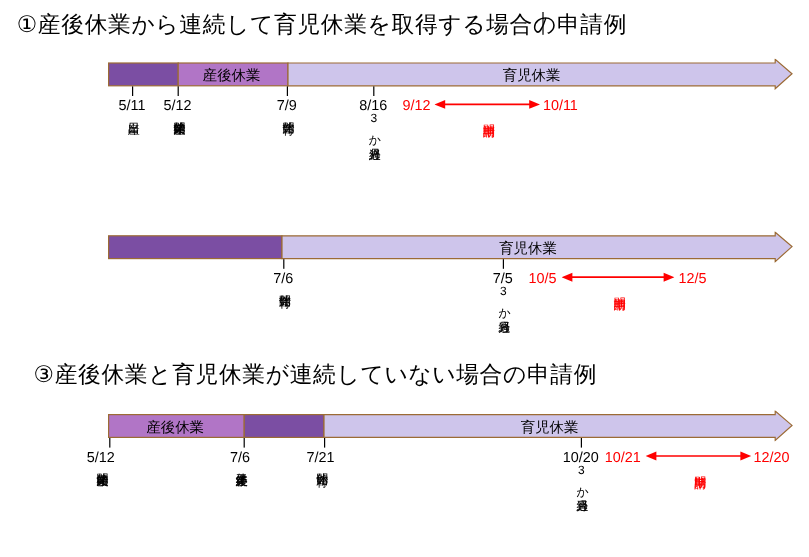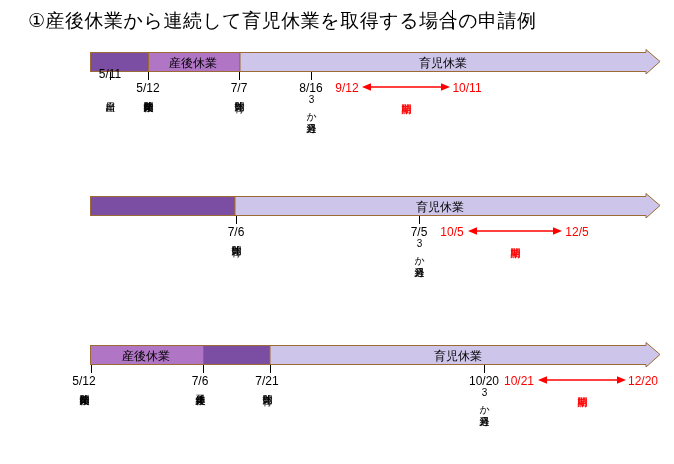--- a/index.html
+++ b/index.html
@@ -19,39 +19,39 @@
             font-size:10px; line-height:12px; letter-spacing:0; white-space:nowrap; }
   .redarrow { position:absolute; }
   .redarrow line    { stroke:var(--red); stroke-width:1.4; }
   .redarrow polygon { fill:var(--red); }
 </style>
 </head>
 <body>
 
 <div class="canvas">
 
-  <div class="title" style="left:28px;top:8px">①産後休業から連続して育児休業を取得する場合の申請例</div>
+  <div class="title" style="left:14px;top:8px">①産後休業から連続して育児休業を取得する場合の申請例</div>
   <div class="caret" style="left:452px;top:10px"></div>
 
   <svg class="bar" style="left:90px;top:49px" width="572" height="26" viewBox="0 0 572 26">
     <rect class="seg-dark" x="0.5" y="3.5" width="58" height="19"></rect>
     <rect class="seg-med" x="58.5" y="3.5" width="91.5" height="19"></rect>
     <polygon class="seg-light" points="150,3.5 556,3.5 556,0.5 570,12.5 556,25 556,22.5 150,22.5"></polygon>
   </svg>
   <div class="seg-label" style="left:153px;top:55px;width:80px">産後休業</div>
   <div class="seg-label" style="left:393px;top:55px;width:100px">育児休業</div>
 
   <div class="tick" style="left:110px;top:72px"></div>
   <div class="tick" style="left:148px;top:72px"></div>
   <div class="tick" style="left:239px;top:72px"></div>
   <div class="tick" style="left:311px;top:72px"></div>
 
-  <div class="date" style="left:90px;top:67px">5/11</div>
+  <div class="date" style="left:90px;top:81px">5/11</div>
   <div class="date" style="left:128px;top:81px">5/12</div>
-  <div class="date" style="left:219px;top:81px">7/7</div>
+  <div class="date" style="left:219px;top:81px">7/9</div>
   <div class="date" style="left:291px;top:81px">8/16</div>
   <div class="date red" style="left:327px;top:81px">9/12</div>
   <div class="date red" style="left:447px;top:81px">10/11</div>
 
   <svg class="redarrow" style="left:362px;top:81px" width="88" height="12" viewBox="0 0 88 12">
     <line x1="7" y1="6" x2="81" y2="6"></line>
     <polygon points="0,6 9,2.3 9,9.7"></polygon>
     <polygon points="88,6 79,2.3 79,9.7"></polygon>
   </svg>
 
@@ -79,20 +79,21 @@
   <svg class="redarrow" style="left:468px;top:225px" width="94" height="12" viewBox="0 0 94 12">
     <line x1="7" y1="6" x2="87" y2="6"></line>
     <polygon points="0,6 9,2.3 9,9.7"></polygon>
     <polygon points="94,6 85,2.3 85,9.7"></polygon>
   </svg>
 
   <div class="vlabel" style="left:230px;top:238px">育休開始</div>
   <div class="vlabel" style="left:413px;top:238px">3か月経過</div>
   <div class="vlabel red" style="left:509px;top:240px">申請期間</div>
 
+  <div class="title" style="left:28px;top:299px">③産後休業と育児休業が連続していない場合の申請例</div>
 
   <svg class="bar" style="left:90px;top:342px" width="572" height="26" viewBox="0 0 572 26">
     <rect class="seg-med" x="0.5" y="3.5" width="113" height="19"></rect>
     <rect class="seg-dark" x="113.5" y="3.5" width="66.5" height="19"></rect>
     <polygon class="seg-light" points="180,3.5 556,3.5 556,0.5 570,12.5 556,25 556,22.5 180,22.5"></polygon>
   </svg>
   <div class="seg-label" style="left:106px;top:348px;width:80px">産後休業</div>
   <div class="seg-label" style="left:408px;top:348px;width:100px">育児休業</div>
 
   <div class="tick" style="left:91px;top:365px"></div>

